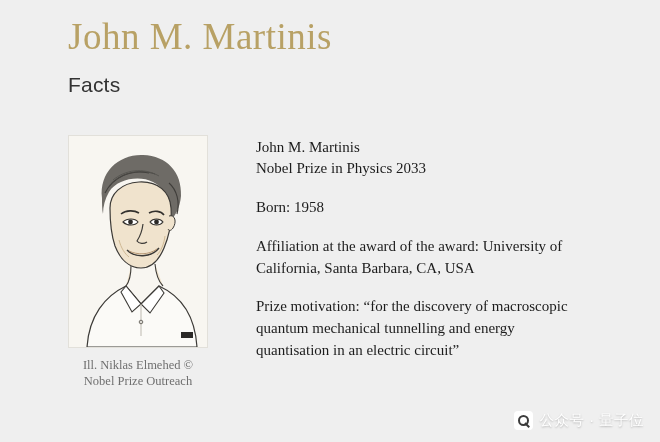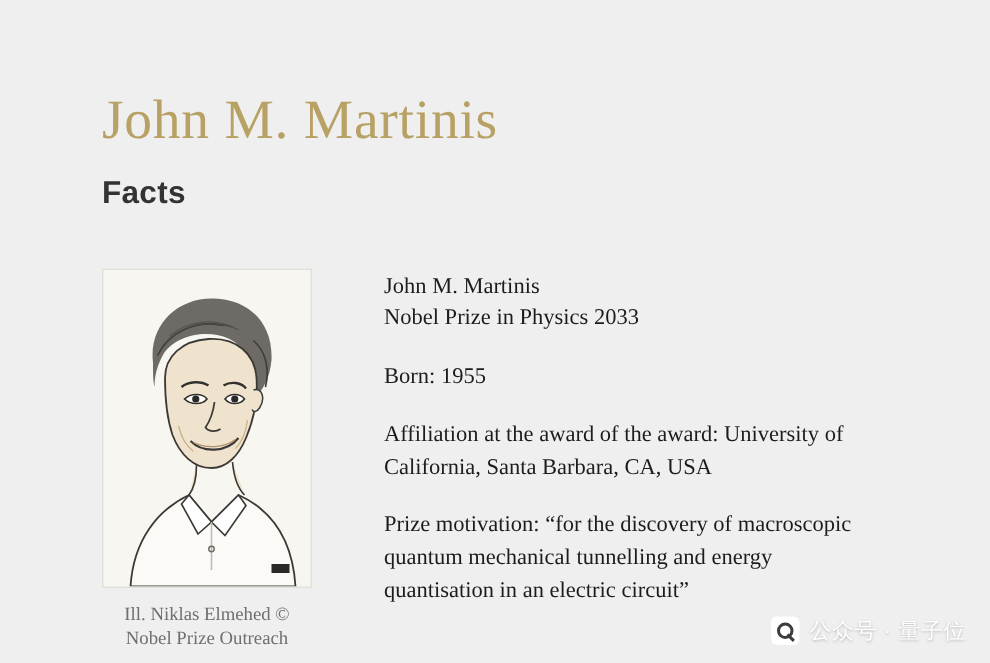--- a/index.html
+++ b/index.html
@@ -27,35 +27,34 @@
     width: 68px;
     height: 442px;
     background: #efefef;
   }
   .content {
     position: absolute;
     left: 68px;
     top: 0;
     right: 0;
     bottom: 0;
-    margin-top: 44px;
   }
   .laureate-name {
     font-family: "Liberation Serif", serif;
     font-size: 37px;
     font-weight: normal;
     color: #b8a165;
     letter-spacing: 0.5px;
     margin: 16px 0 0 0;
     line-height: 1.15;
   }
   .section-title {
     font-family: "Liberation Sans", sans-serif;
     font-size: 21px;
-    font-weight: bold;
+    font-weight: normal;
     color: #333333;
     margin: 14px 0 0 0;
     letter-spacing: 0.2px;
   }
   .facts-row {
     display: flex;
     margin-top: 38px;
   }
   .portrait-col {
     width: 154px;
@@ -204,21 +203,21 @@
           </svg>
         </div>
         <div class="portrait-caption">Ill. Niklas Elmehed © Nobel Prize Outreach</div>
       </div>
 
       <div class="facts-col">
         <p class="tight">
           <span class="line">John M. Martinis</span>
           <span class="line">Nobel Prize in Physics 2033</span>
         </p>
-        <p>Born: 1955</p>
+        <p>Born: 1958</p>
         <p>
           <span class="line">Affiliation at the award of the award: University of</span>
           <span class="line">California, Santa Barbara, CA, USA</span>
         </p>
         <p>
           <span class="line">Prize motivation: “for the discovery of macroscopic</span>
           <span class="line">quantum mechanical tunnelling and energy</span>
           <span class="line">quantisation in an electric circuit”</span>
         </p>
       </div>

